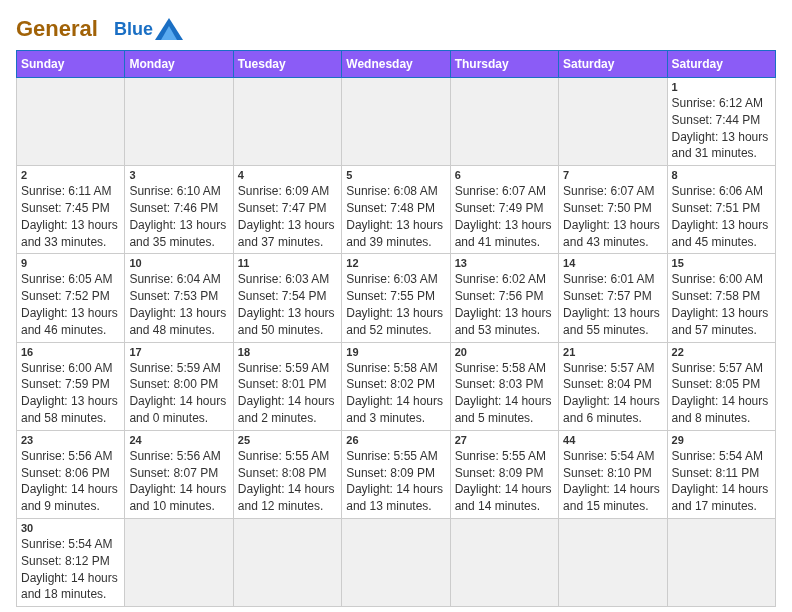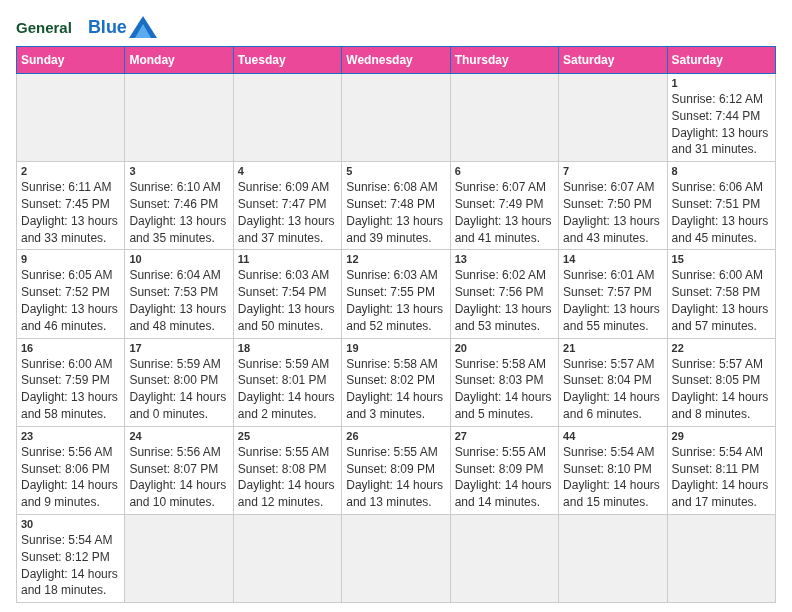--- a/index.html
+++ b/index.html
@@ -21,21 +21,21 @@
       flex-direction: column;
       align-items: flex-start;
     }
     .logo-text {
       display: flex;
       align-items: center;
       font-size: 18px;
       font-weight: bold;
       color: #333;
     }
-    .logo-general { color: #14532d; font-size: 15px; }
+    .logo-general { color: #a16207; font-size: 22px; }
     .logo-blue { color: #1a6fc4; font-size: 18px; margin-left: 16px; }
     .logo-icon {
       width: 28px;
       height: 22px;
       margin-left: 2px;
       position: relative;
     }
     .title-block {
       text-align: right;
     }
@@ -47,21 +47,21 @@
     .location {
       font-size: 15px;
       color: #555;
     }
     .calendar {
       width: 100%;
       border-collapse: collapse;
       border: 1px solid #ccc;
     }
     .calendar th {
-      background: #ec4899;
+      background: #8b5cf6;
       color: #fff;
       font-size: 12px;
       font-weight: bold;
       padding: 6px 4px;
       text-align: left;
       border: 1px solid #1a6fc4;
     }
     .calendar td {
       vertical-align: top;
       border: 1px solid #ccc;

